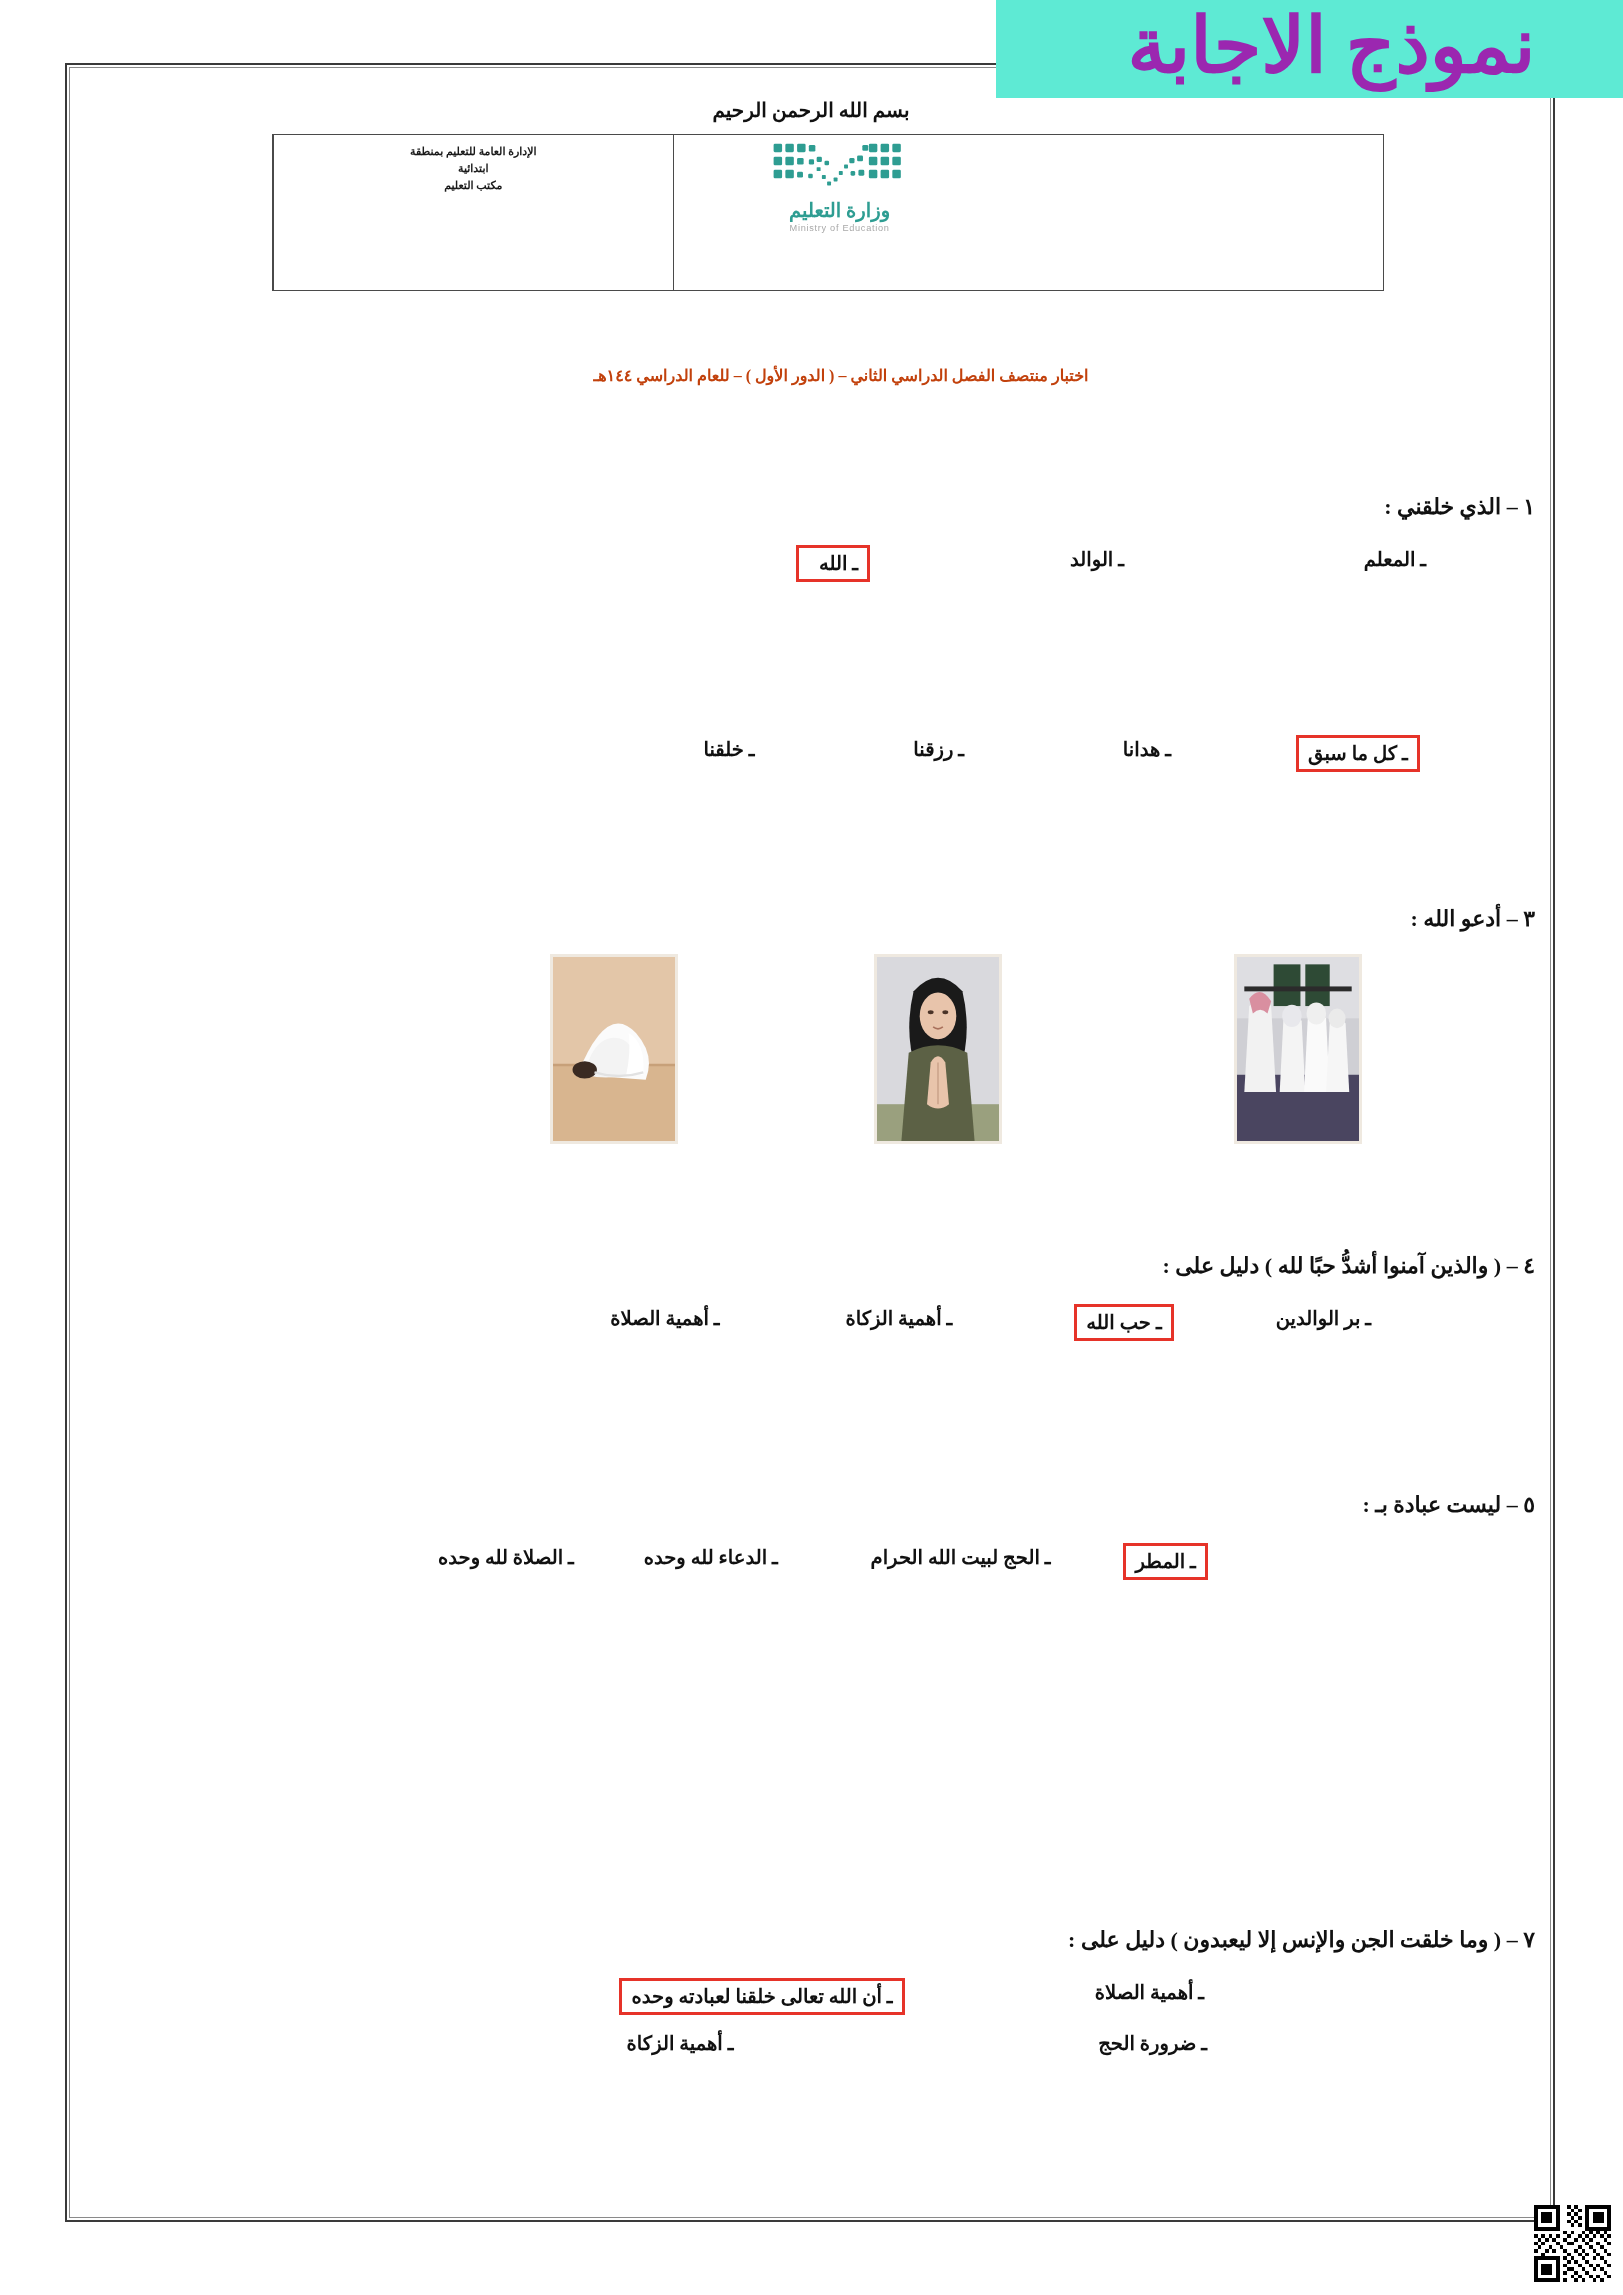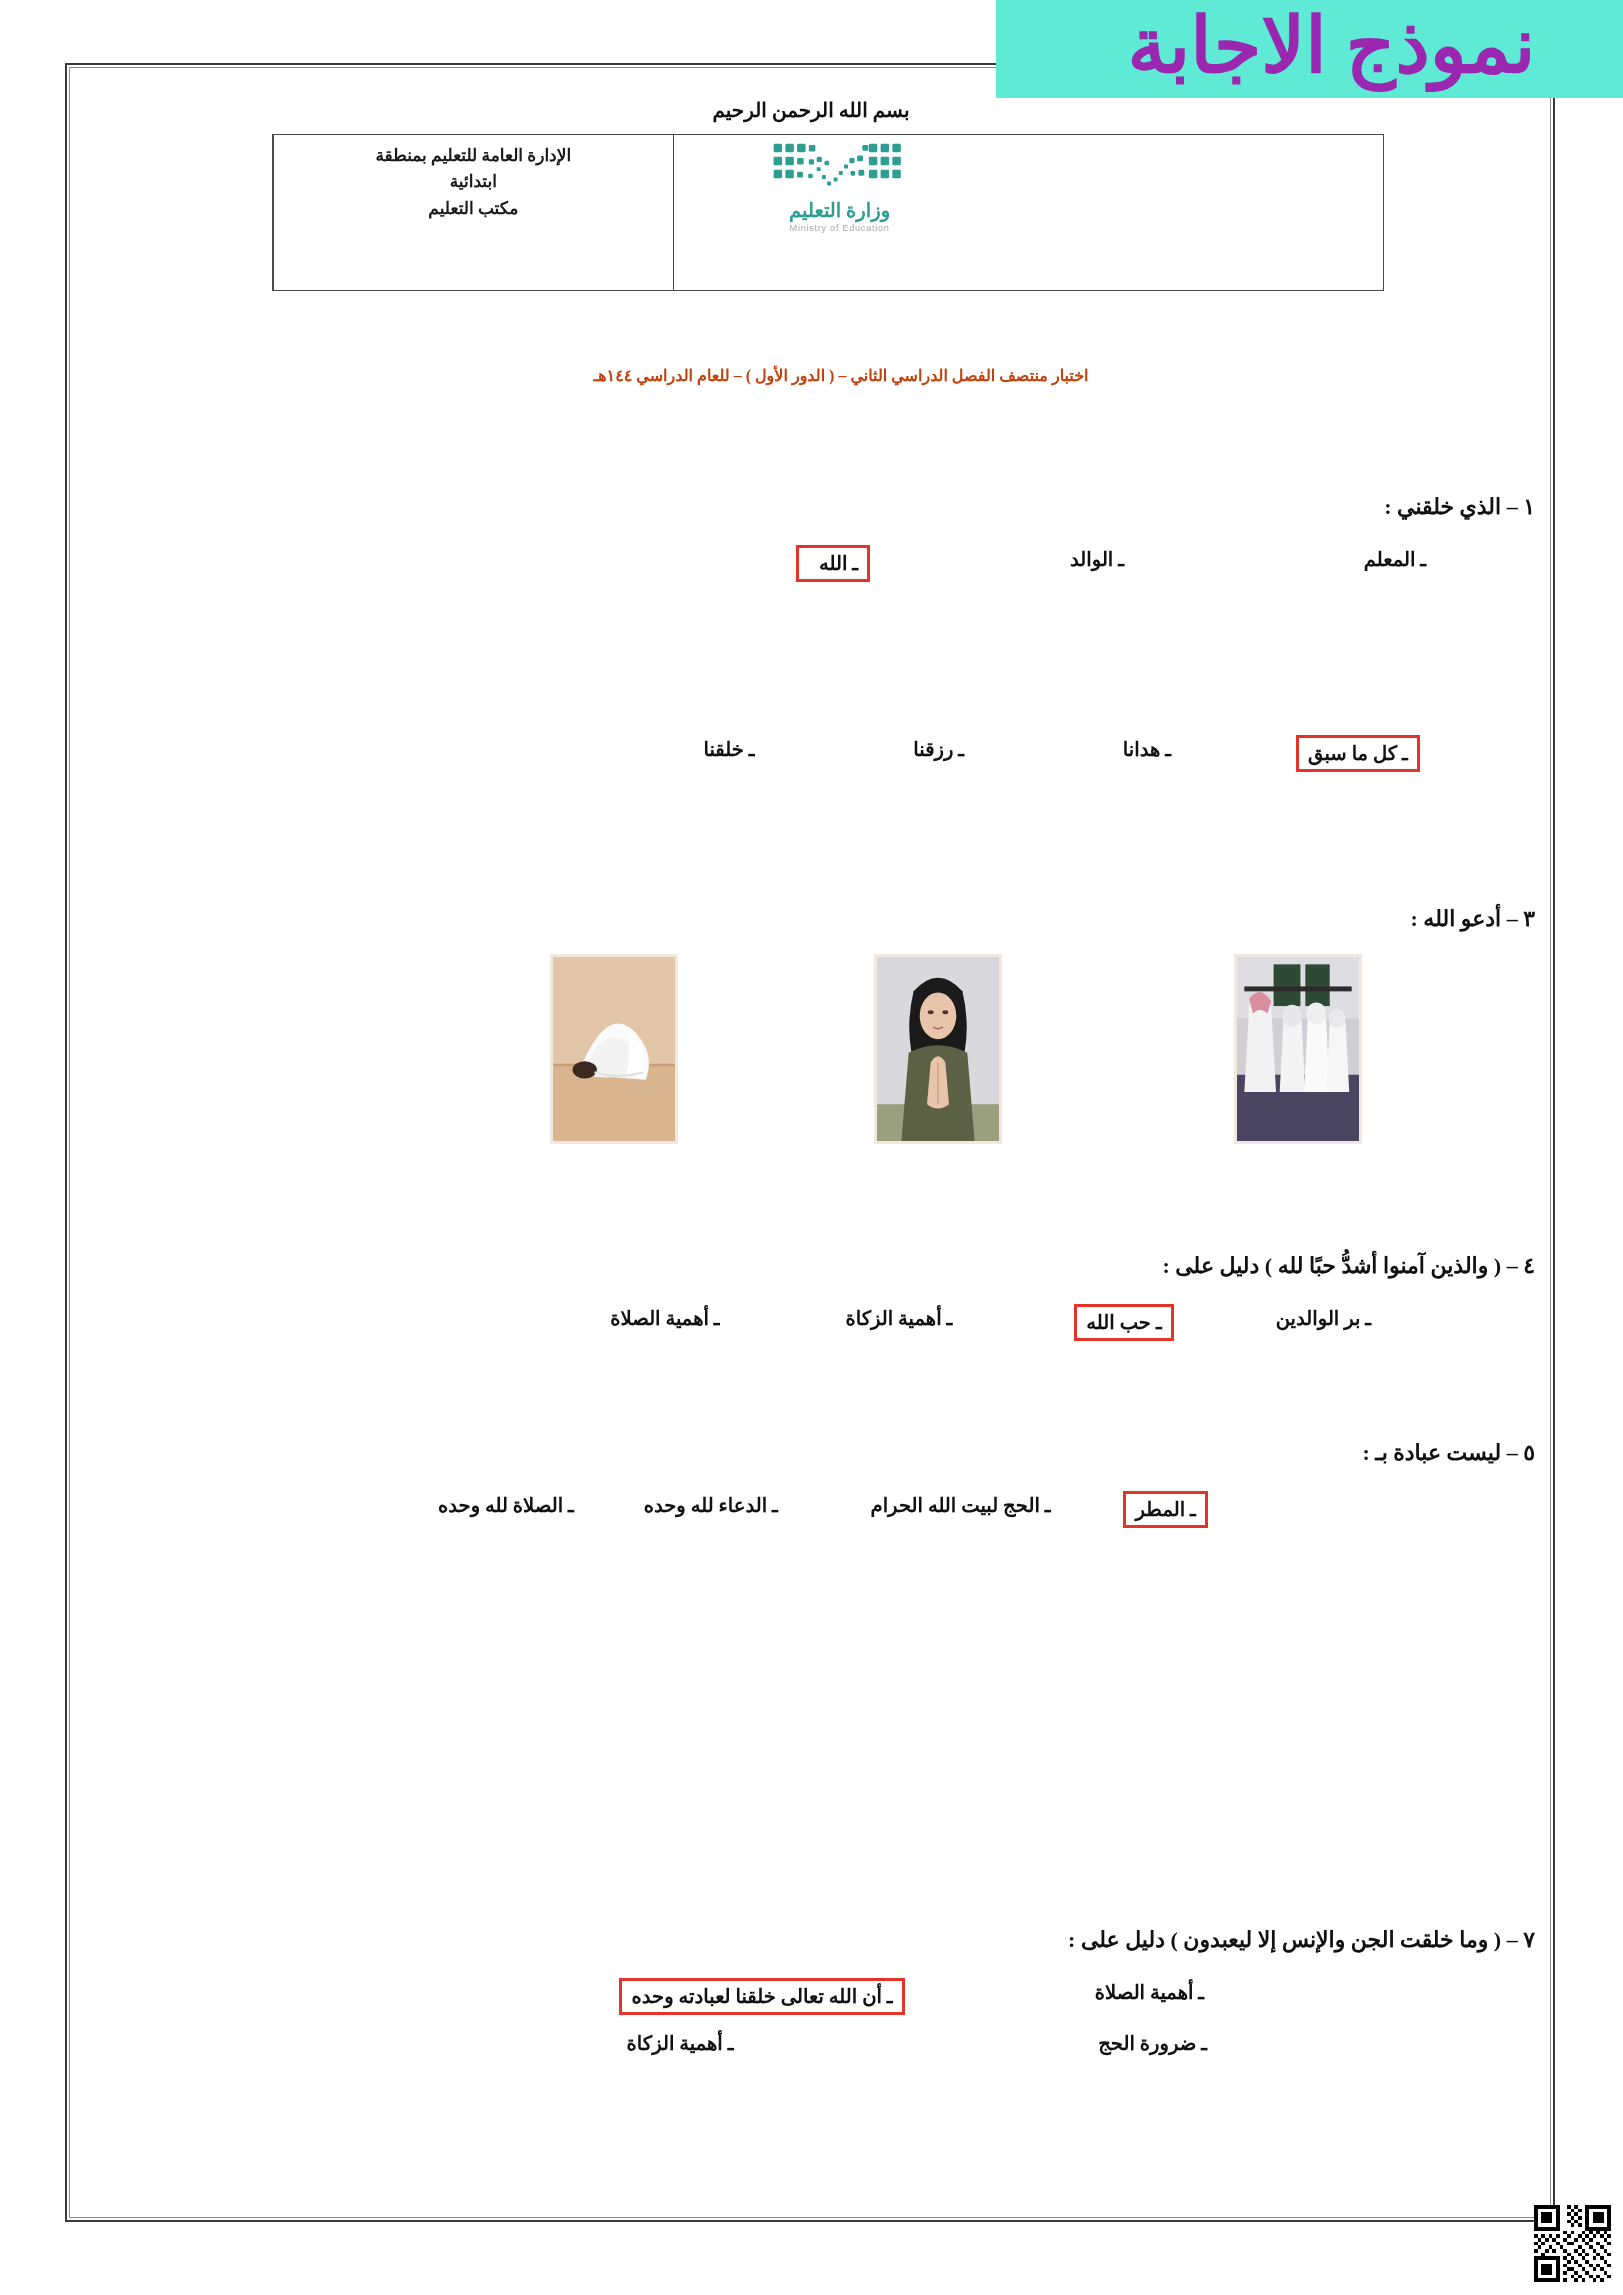--- a/index.html
+++ b/index.html
@@ -81,21 +81,21 @@
     text-align: right;
     padding-right: 17px;
   }
   .hcell .line {
     font-size: 17px;
     font-weight: bold;
     color: #1a1a1a;
     line-height: 1.55;
     white-space: nowrap;
   }
-  .hcell.right .line { font-size: 17px; }
+  .hcell.right .line { font-size: 11px; }
 
   
   .logo-wrap {
     display: flex;
     flex-direction: column;
     align-items: center;
     justify-content: flex-start;
     height: 100%;
     padding-top: 3.9px;
   }
@@ -354,21 +354,21 @@
   <div class="q" style="top:1253px;">
     <div class="q-text">٤ – ( والذين آمنوا أشدُّ حبًا لله ) دليل على :</div>
     <div class="opts">
       <div class="opt" style="margin-right:160px;">ـ بر الوالدين</div>
       <div class="opt boxed" style="margin-right:98px;">ـ حب الله</div>
       <div class="opt" style="margin-right:118px;">ـ أهمية الزكاة</div>
       <div class="opt" style="margin-right:118px;">ـ أهمية الصلاة</div>
     </div>
   </div>
 
-  <div class="q" style="top:1440px;">
+  <div class="q" style="top:1492px;">
     <div class="q-text">٥ – ليست عبادة بـ :</div>
     <div class="opts">
       <div class="opt boxed" style="margin-right:327px;">ـ المطر</div>
       <div class="opt" style="margin-right:69px;">ـ الحج لبيت الله الحرام</div>
       <div class="opt" style="margin-right:85px;">ـ الدعاء لله وحده</div>
       <div class="opt" style="margin-right:62px;">ـ الصلاة لله وحده</div>
     </div>
   </div>
 
 

